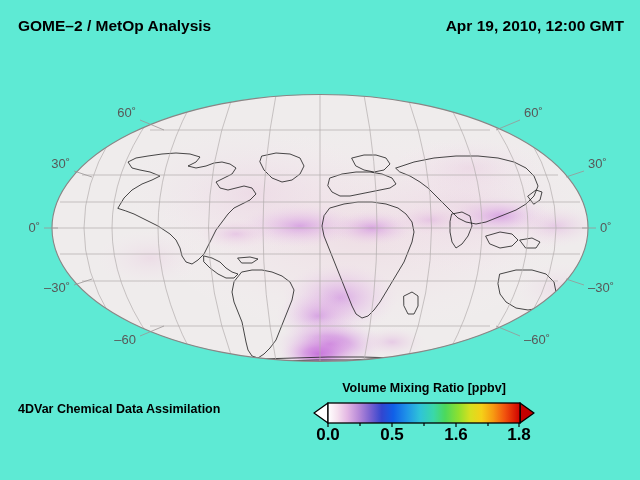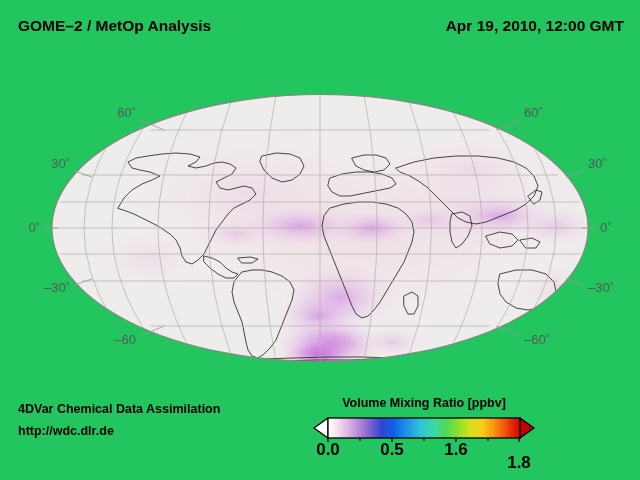--- a/index.html
+++ b/index.html
@@ -4,21 +4,21 @@
 <style>
   html, body {
     margin: 0;
     padding: 0;
     background: #ffffff;
   }
   #page {
     position: relative;
     width: 640px;
     height: 480px;
-    background: #22c55e;
+    background: #5eead4;
     font-family: "Liberation Sans", sans-serif;
     overflow: hidden;
   }
   
   #title-block {
     position: absolute;
     left: 18px;
     top: 14px;
     width: 380px;
   }
@@ -62,21 +62,21 @@
     font-weight: bold;
     color: #000000;
     line-height: 22px;
     white-space: nowrap;
   }
 
   
   #cbar-block {
     position: absolute;
     left: 312px;
-    top: 396px;
+    top: 381px;
     width: 224px;
     height: 76px;
   }
   #cbar-title {
     position: absolute;
     left: 0;
     top: 0;
     width: 224px;
     text-align: center;
     font-size: 12.5px;
@@ -297,21 +297,20 @@
         <text x="136" y="59" text-anchor="end">60˚</text>
         <text x="524" y="59" text-anchor="start">60˚</text>
         <text x="136" y="286" text-anchor="end">–60</text>
         <text x="524" y="286" text-anchor="start">–60˚</text>
       </g>
     </svg>
   </div>
 
   <div id="footer-text">
     <div class="footer-line">4DVar Chemical Data Assimilation</div>
-    <div class="footer-line">http://wdc.dlr.de</div>
   </div>
 
   <div id="cbar-block">
     <div id="cbar-title">Volume Mixing Ratio [ppbv]</div>
     <svg id="cbar-svg" width="224" height="26" viewBox="0 0 224 26">
       <defs>
         <linearGradient id="cbarGrad" x1="0" y1="0" x2="1" y2="0">
           <stop offset="0%" stop-color="#ffffff"></stop>
           <stop offset="5%" stop-color="#f5e0ee"></stop>
           <stop offset="10%" stop-color="#e4b8e4"></stop>
@@ -344,17 +343,17 @@
         <line x1="144" y1="22" x2="144" y2="26"></line>
         <line x1="207" y1="22" x2="207" y2="26"></line>
         <line x1="48" y1="22" x2="48" y2="25"></line>
         <line x1="112" y1="22" x2="112" y2="25"></line>
         <line x1="176" y1="22" x2="176" y2="25"></line>
       </g>
     </svg>
     <div class="cbar-tick-label" style="left:-4px;">0.0</div>
     <div class="cbar-tick-label" style="left:60px;">0.5</div>
     <div class="cbar-tick-label" style="left:124px;">1.6</div>
-    <div class="cbar-tick-label" style="left:187px;margin-top:13px;">1.8</div>
+    <div class="cbar-tick-label" style="left:187px;">1.8</div>
   </div>
 
 
 </div>
 
 </body></html>

